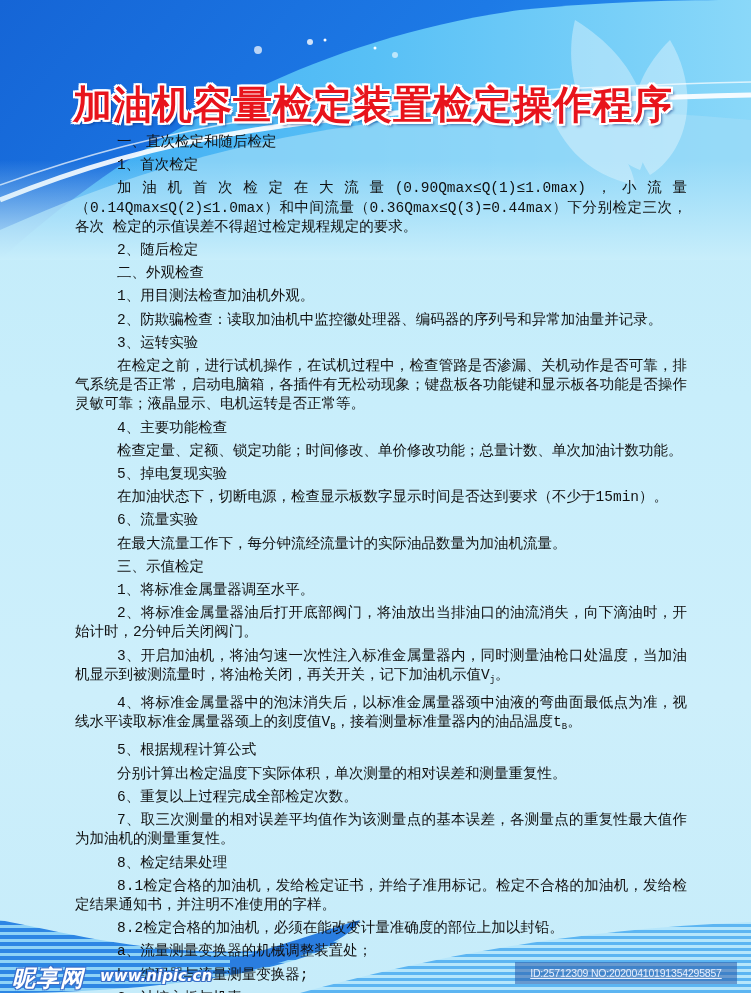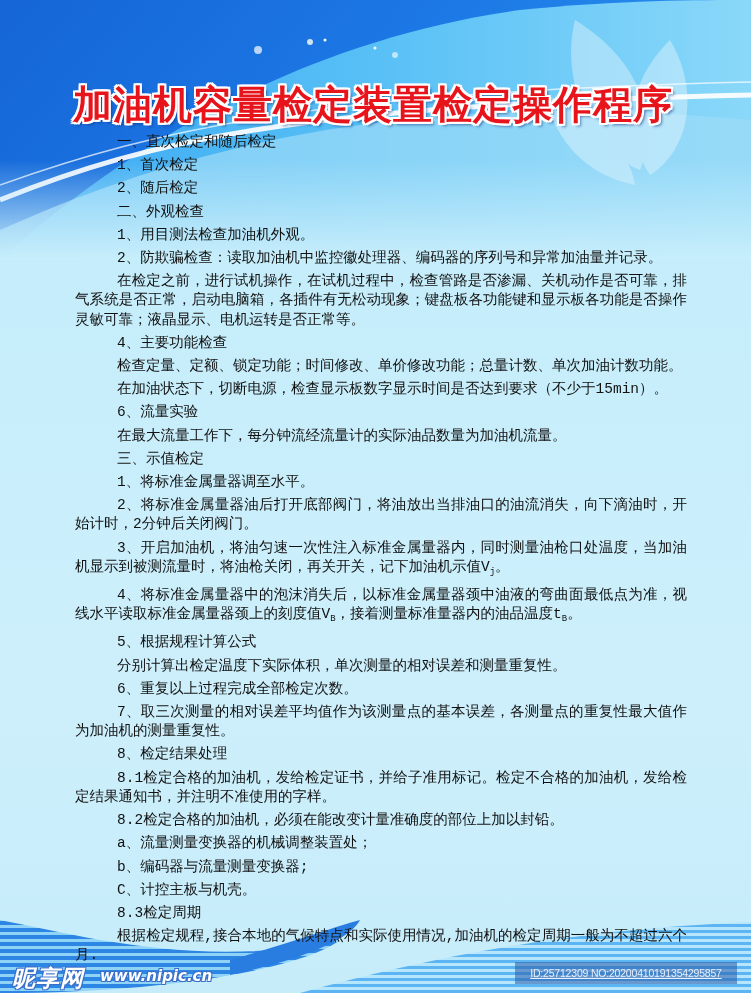--- a/index.html
+++ b/index.html
@@ -89,28 +89,31 @@
     <path d="M300,93 C420,60 560,30 751,22 L751,93 Z" fill="url(#stripes2)"></path>
     <path d="M230,60 C300,40 340,25 360,20 C350,40 300,60 230,75 Z" fill="#2a7de0"></path>
   </svg>
 
   <h1 class="title">加油机容量检定装置检定操作程序</h1>
 
   <div class="content">
 
     <p class="p head">一、直次检定和随后检定</p>
     <p class="p head">1、首次检定</p>
+    <p class="p ind">加油机首次检定在大流量(0.90Qmax≤Q(1)≤1.0max)，小流量（0.14Qmax≤Q(2)≤1.0max）和中间流量（0.36Qmax≤Q(3)=0.44max）下分别检定三次，各次 检定的示值误差不得超过检定规程规定的要求。</p>
     <p class="p head">2、随后检定</p>
 
     <p class="p head">二、外观检查</p>
     <p class="p ind">1、用目测法检查加油机外观。</p>
     <p class="p ind">2、防欺骗检查：读取加油机中监控徽处理器、编码器的序列号和异常加油量并记录。</p>
+    <p class="p head">3、运转实验</p>
     <p class="p ind">在检定之前，进行试机操作，在试机过程中，检查管路是否渗漏、关机动作是否可靠，排气系统是否正常，启动电脑箱，各插件有无松动现象；键盘板各功能键和显示板各功能是否操作灵敏可靠；液晶显示、电机运转是否正常等。</p>
     <p class="p head">4、主要功能检查</p>
     <p class="p ind">检查定量、定额、锁定功能；时间修改、单价修改功能；总量计数、单次加油计数功能。</p>
+    <p class="p head">5、掉电复现实验</p>
     <p class="p ind">在加油状态下，切断电源，检查显示板数字显示时间是否达到要求（不少于15min）。</p>
     <p class="p head">6、流量实验</p>
     <p class="p ind">在最大流量工作下，每分钟流经流量计的实际油品数量为加油机流量。</p>
 
     <p class="p head">三、示值检定</p>
     <p class="p ind">1、将标准金属量器调至水平。</p>
     <p class="p ind">2、将标准金属量器油后打开底部阀门，将油放出当排油口的油流消失，向下滴油时，开始计时，2分钟后关闭阀门。</p>
     <p class="p ind"><span>3、开启加油机，将油匀速一次性注入标准金属量器内，同时测量油枪口处温度，当加油机显示到被测流量时，将油枪关闭，再关开关，记下加油机示值V</span><sub>j</sub><span>。</span></p>
     <p class="p ind"><span>4、将标准金属量器中的泡沫消失后，以标准金属量器颈中油液的弯曲面最低点为准，视线水平读取标准金属量器颈上的刻度值V</span><sub>B</sub><span>，接着测量标准量器内的油品温度t</span><sub>B</sub><span>。</span></p>
     <p class="p head">5、根据规程计算公式</p>

